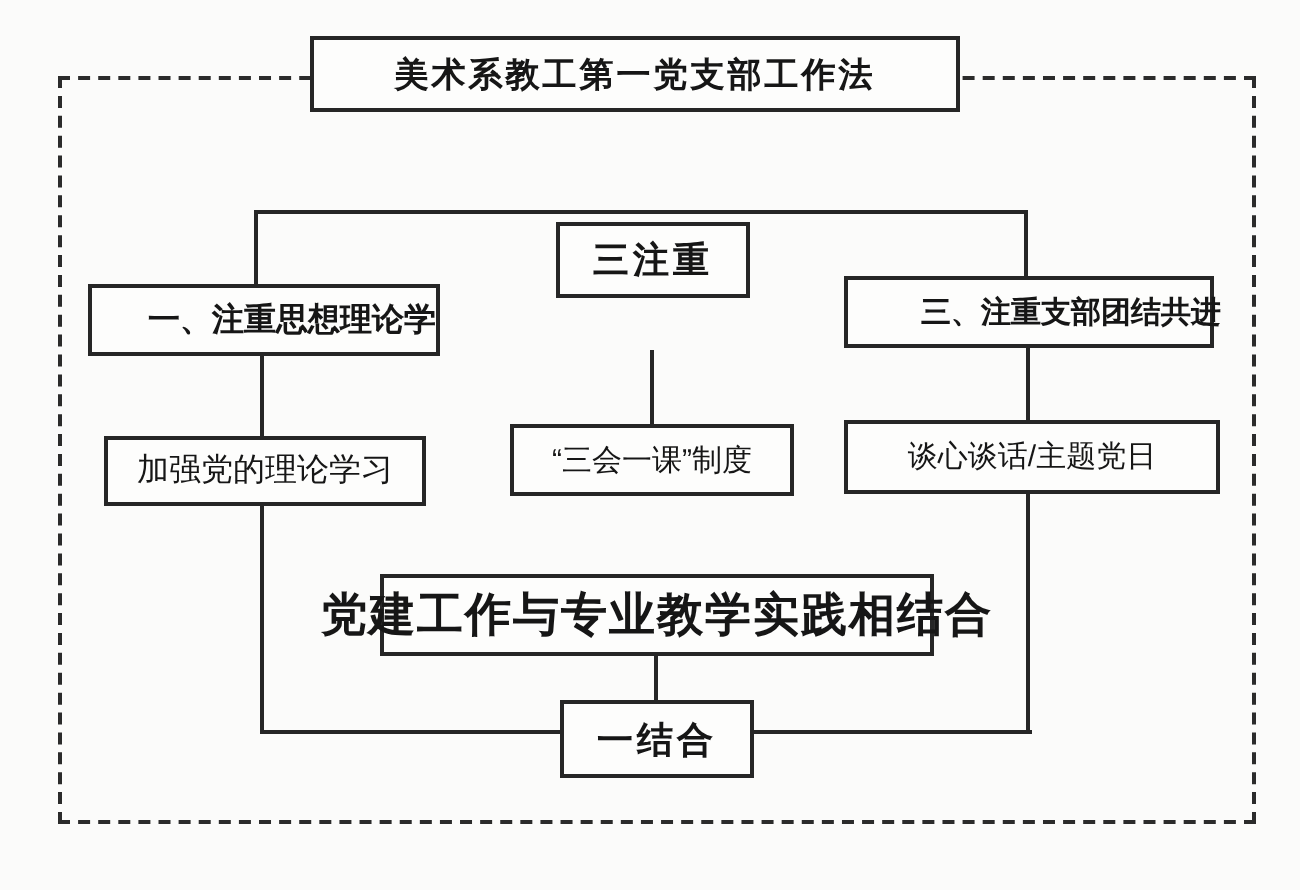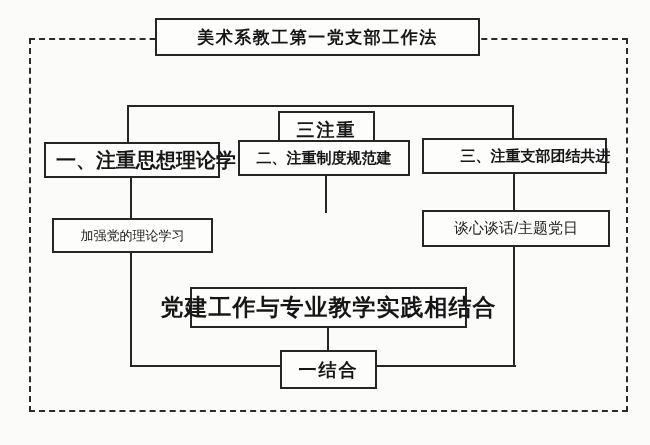--- a/index.html
+++ b/index.html
@@ -40,24 +40,24 @@
   }
   .title-box {
     left: 155px; top: 18px; width: 325px; height: 38px;
     font-size: 17px; font-weight: bold; letter-spacing: 1.5px;
     z-index: 4;
   }
   .node-top {
     left: 278px; top: 87px; width: 97px; height: 38px;
     font-size: 18px; font-weight: bold; letter-spacing: 2px; margin-top: 24px;
   }
-  .branch-1-heading { left: 44px;  top: 142px; width: 176px; height: 36px; font-size: 20px; font-weight: bold; padding-left: 28px; }
+  .branch-1-heading { left: 44px;  top: 142px; width: 176px; height: 36px; font-size: 16px; font-weight: bold; padding-left: 28px; }
   .branch-2-heading { left: 238px; top: 140px; width: 172px; height: 36px; font-size: 15px; font-weight: bold; }
   .branch-3-heading { left: 422px; top: 138px; width: 185px; height: 36px; font-size: 15px; font-weight: bold; padding-left: 42px; }
-  .branch-1-detail  { left: 52px;  top: 218px; width: 161px; height: 35px; font-size: 13px; }
+  .branch-1-detail  { left: 52px;  top: 218px; width: 161px; height: 35px; font-size: 16px; }
   .branch-2-detail  { left: 255px; top: 212px; width: 142px; height: 36px; font-size: 15px; }
   .branch-3-detail  { left: 422px; top: 210px; width: 188px; height: 37px; font-size: 15px; text-align: center; }
   .combine-box {
     left: 190px; top: 287px; width: 277px; height: 41px;
     font-size: 23px; font-weight: bold; letter-spacing: 1px;
   }
   .bottom-box {
     left: 280px; top: 350px; width: 97px; height: 39px;
     font-size: 18px; font-weight: bold; letter-spacing: 2px;
   }
@@ -97,26 +97,26 @@
   <div class="line v-right-lower"></div>
   <div class="line h-bottom"></div>
   <div class="line v-combine"></div>
 
   <div class="node title-box">美术系教工第一党支部工作法</div>
 
   <div class="node node-top">三注重</div>
 
   <div class="node branch-1-heading">一、注重思想理论学</div>
 
-  <div class="node branch-2-heading">二、注重制度规范建</div>
 
   <div class="node branch-3-heading">三、注重支部团结共进</div>
 
   <div class="node branch-1-detail">加强党的理论学习</div>
 
+  <div class="node branch-2-detail">“三会一课”制度</div>
 
   <div class="node branch-3-detail">谈心谈话/主题党日</div>
 
   <div class="node combine-box">党建工作与专业教学实践相结合</div>
 
   <div class="node bottom-box">一结合</div>
 
 </div>
 
 </body></html>

